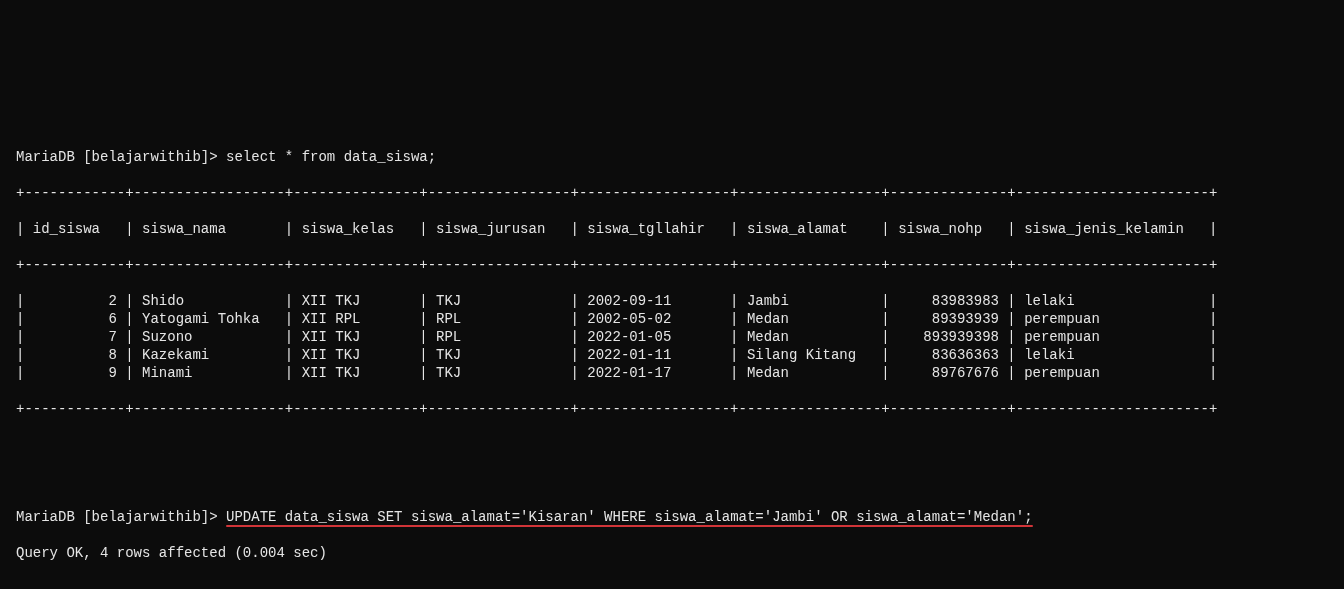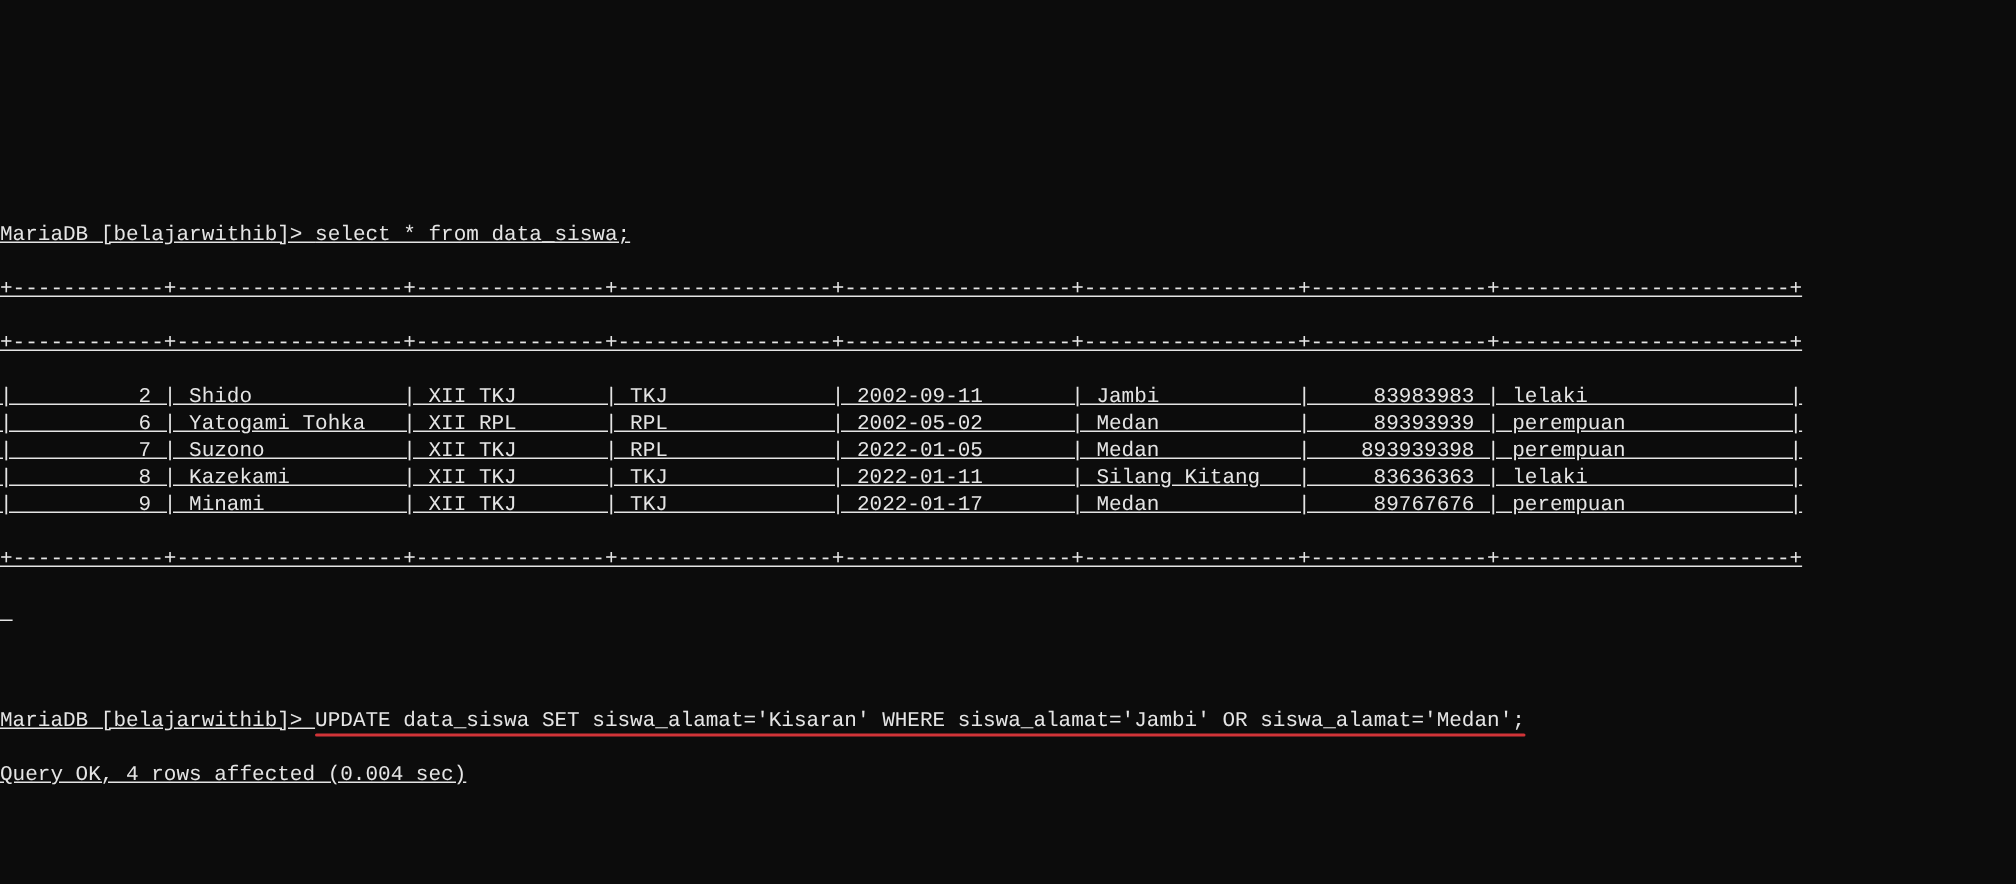--- a/index.html
+++ b/index.html
@@ -10,22 +10,21 @@
     font-family: "Consolas", "Courier New", monospace;
     font-size: 14px;
     line-height: 18px;
     white-space: pre;
   }
   .terminal {
     padding: 4px 0 0 0;
   }
   .line {
     white-space: pre;
-    padding-left: 0;
-    text-decoration: underline;
+    padding-left: 16px;
   }
   .underline-red {
     position: relative;
     display: inline-block;
     white-space: pre;
   }
   .underline-red::after {
     content: "";
     position: absolute;
     left: 0;
@@ -39,20 +38,21 @@
 </head>
 <body>
 
 
 
 <div class="terminal">
 
 
 <div class="line"><span>MariaDB [belajarwithib]&gt; </span><span>select * from data_siswa;</span></div>
 <div class="line" id="sep1a">+------------+------------------+---------------+-----------------+------------------+-----------------+--------------+-----------------------+</div>
+<div class="line" id="hdr1">| id_siswa   | siswa_nama       | siswa_kelas   | siswa_jurusan   | siswa_tgllahir   | siswa_alamat    | siswa_nohp   | siswa_jenis_kelamin   |</div>
 <div class="line" id="sep1b">+------------+------------------+---------------+-----------------+------------------+-----------------+--------------+-----------------------+</div>
 <div id="rows1"><div class="line">|          2 | Shido            | XII TKJ       | TKJ             | 2002-09-11       | Jambi           |     83983983 | lelaki                |</div><div class="line">|          6 | Yatogami Tohka   | XII RPL       | RPL             | 2002-05-02       | Medan           |     89393939 | perempuan             |</div><div class="line">|          7 | Suzono           | XII TKJ       | RPL             | 2022-01-05       | Medan           |    893939398 | perempuan             |</div><div class="line">|          8 | Kazekami         | XII TKJ       | TKJ             | 2022-01-11       | Silang Kitang   |     83636363 | lelaki                |</div><div class="line">|          9 | Minami           | XII TKJ       | TKJ             | 2022-01-17       | Medan           |     89767676 | perempuan             |</div></div>
 <div class="line" id="sep1c">+------------+------------------+---------------+-----------------+------------------+-----------------+--------------+-----------------------+</div>
 <div class="line">&nbsp;</div>
 
 
 <div class="line"><span>MariaDB [belajarwithib]&gt; </span><span class="underline-red">UPDATE data_siswa SET siswa_alamat='Kisaran' WHERE siswa_alamat='Jambi' OR siswa_alamat='Medan';</span></div>
 <div class="line">Query OK, 4 rows affected (0.004 sec)</div>
 
 

